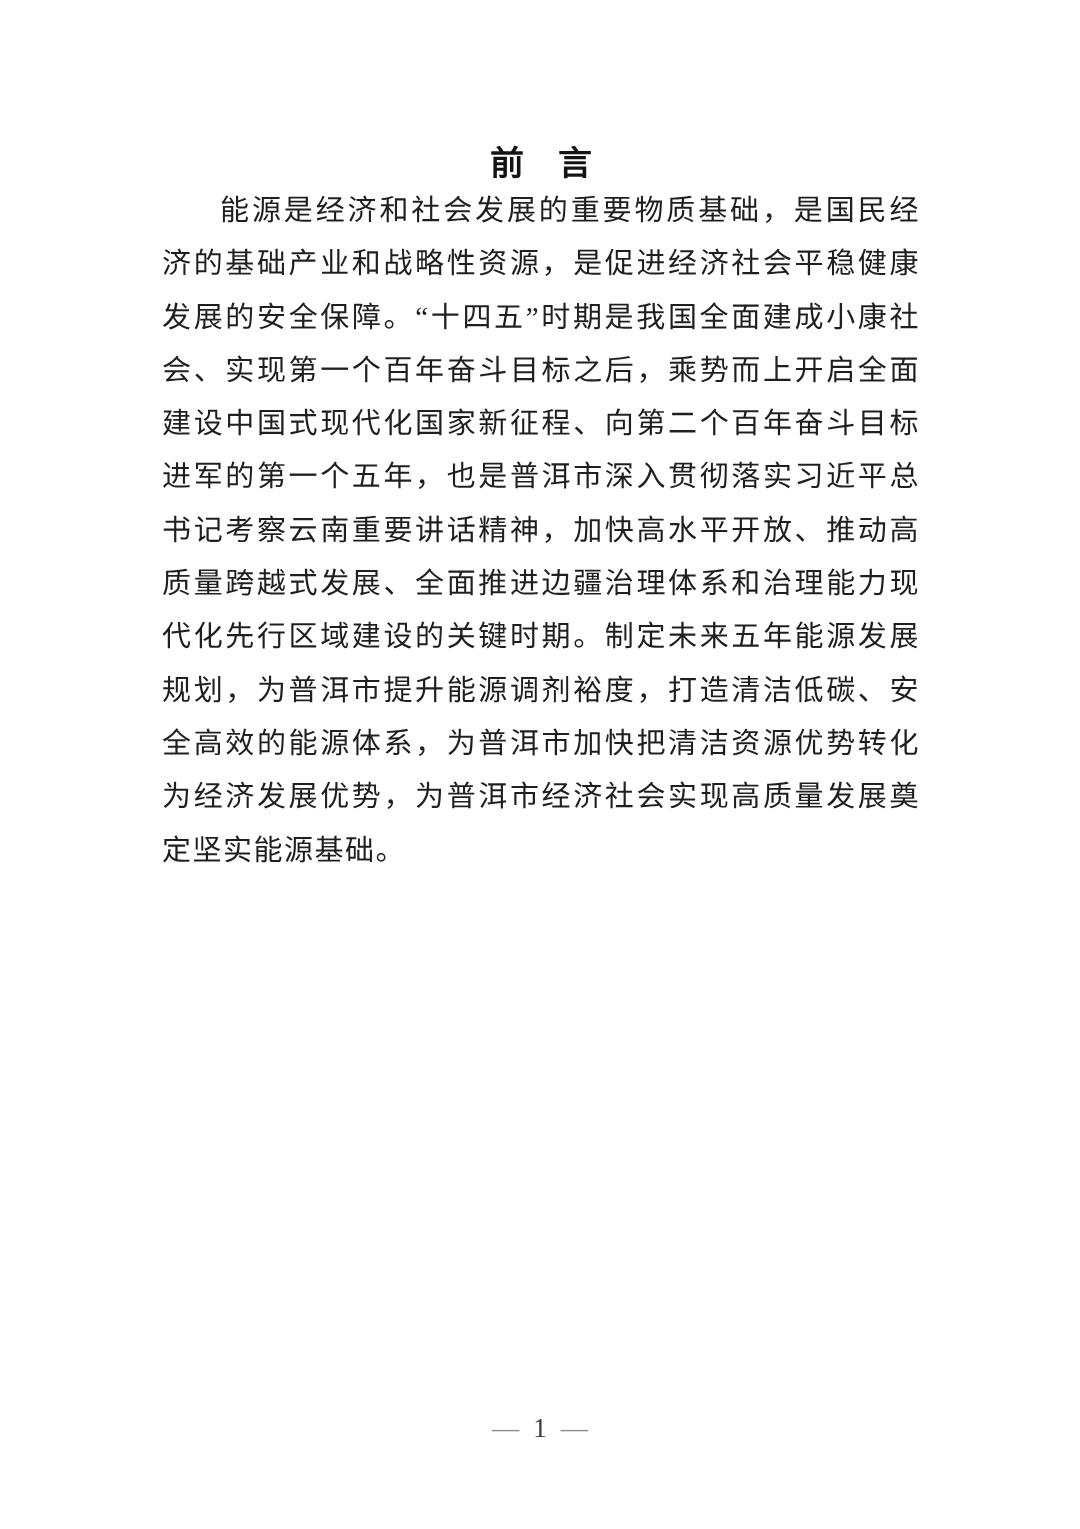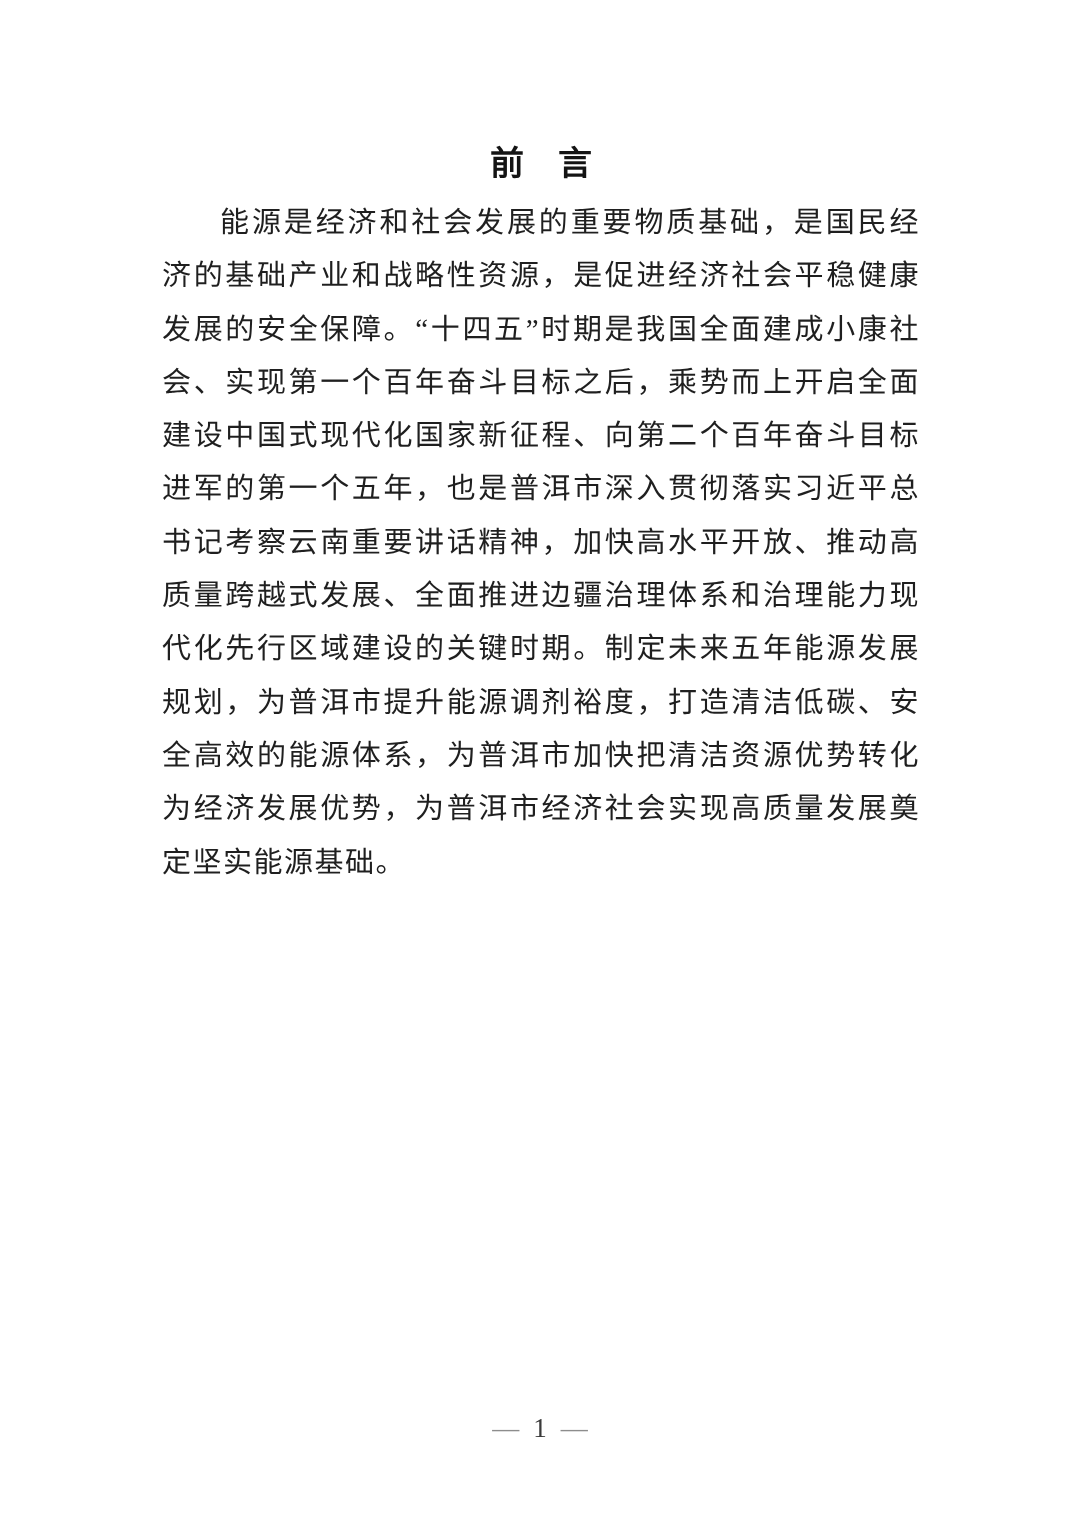--- a/index.html
+++ b/index.html
@@ -26,21 +26,21 @@
     text-align: center;
     font-family: "Liberation Sans", sans-serif;
     font-size: 34px;
     font-weight: 700;
     line-height: 50px;
     color: #141414;
     white-space: pre;
   }
   .doc-body {
     position: absolute;
-    top: 196px;
+    top: 184px;
     left: 162px;
     width: 758px;
   }
   .doc-body p {
     margin: 0;
     font-size: 29px;
     line-height: 53.3px;
     letter-spacing: 1.5px;
     text-align: justify;
     text-justify: inter-ideograph;

